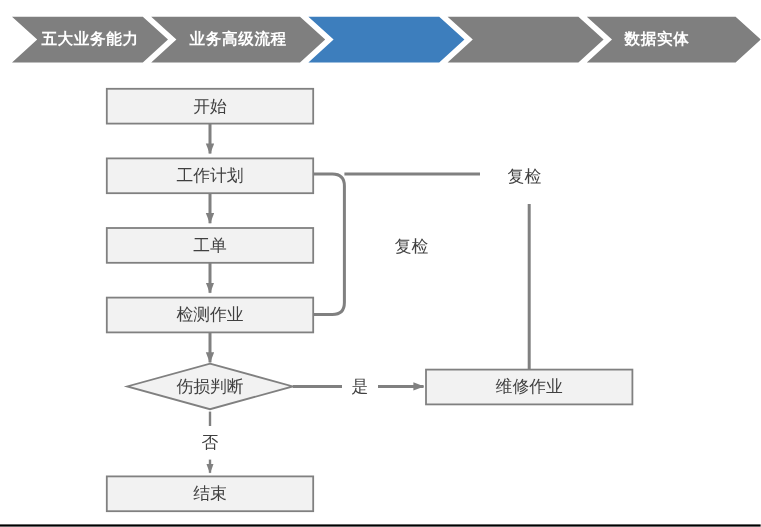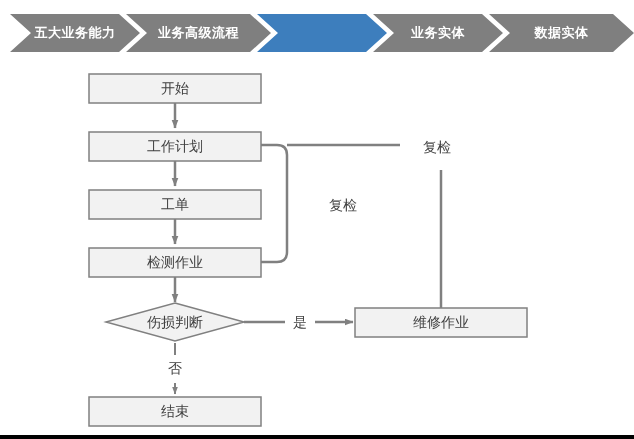--- a/index.html
+++ b/index.html
@@ -9,21 +9,21 @@
   }
   body {
     font-family: "Liberation Sans", "DejaVu Sans", sans-serif;
   }
   #page {
     position: relative;
     width: 634px;
     height: 439px;
     background: #ffffff;
     overflow: hidden;
-    border-bottom: 4px solid #000000;
+    border-bottom: 2px solid #000000;
     box-sizing: border-box;
   }
 
   
   #breadcrumb {
     position: absolute;
     left: 0;
     top: 0;
     width: 634px;
     height: 56px;
@@ -73,22 +73,21 @@
 
       <polygon points="257,14 366,14 387,33 366,52 257,52 278,33" fill="#3d7ebd"></polygon>
 
       <polygon points="373,14 482,14 503,33 482,52 373,52 394,33" fill="#7f7f7f"></polygon>
 
       <polygon points="489,14 613,14 634,33 613,52 489,52 510,33" fill="#7f7f7f"></polygon>
     </svg>
 
     <span class="crumb-label" style="left:31px; top:26px; width:88px;">五大业务能力</span>
     <span class="crumb-label" style="left:147px; top:26px; width:103px;">业务高级流程</span>
-    <span class="crumb-label" style="left:394px; top:26px; width:88px;">业务实体</span>
-    <span class="crumb-label" style="left:510px; top:26px; width:103px;">数据实体</span>
+    <span class="crumb-label" style="left:496px; top:26px; width:103px;">数据实体</span>
   </div>
 
   <div id="flow">
     <svg width="634" height="383" viewBox="0 0 634 383">
       <defs>
         <marker id="arrow" markerWidth="10" markerHeight="10" refX="8.5" refY="3.5" orient="auto" markerUnits="userSpaceOnUse">
           <polygon points="0,0 9,3.5 0,7" fill="#808080"></polygon>
         </marker>
         <marker id="arrowsm" markerWidth="9" markerHeight="8" refX="7.5" refY="3" orient="auto" markerUnits="userSpaceOnUse">
           <polygon points="0,0 8,3 0,6" fill="#808080"></polygon>

